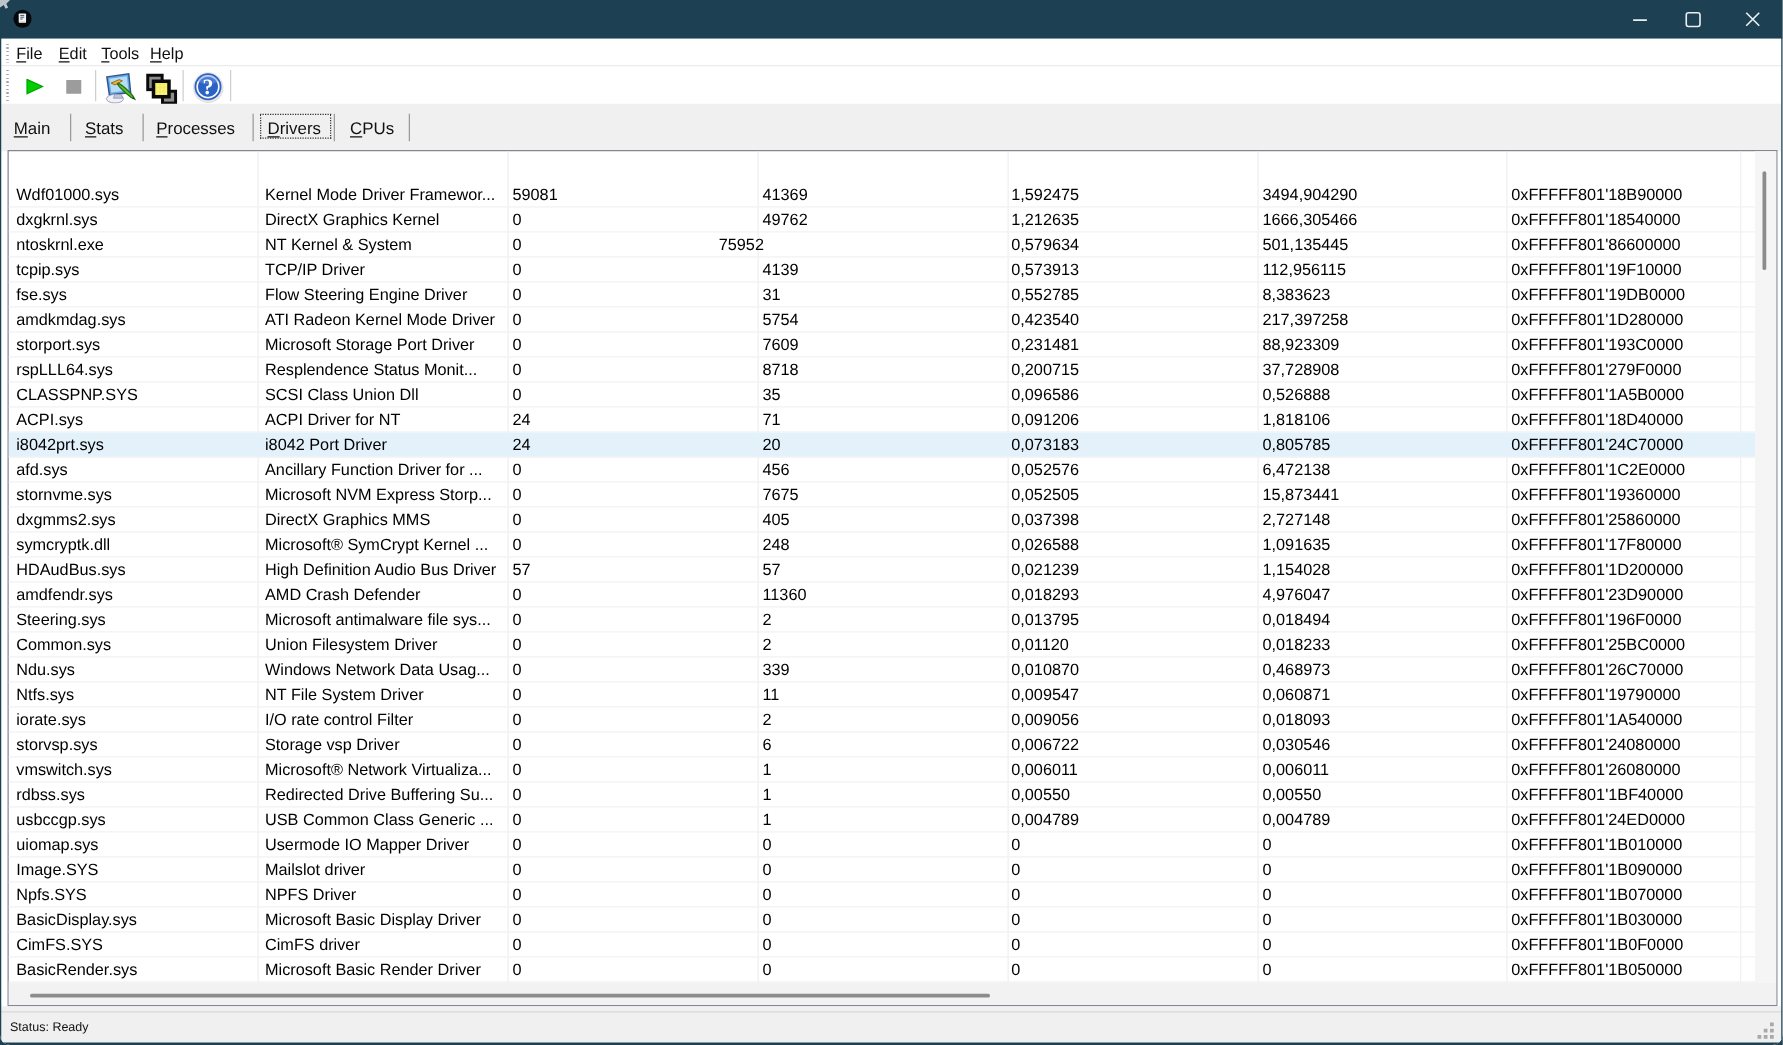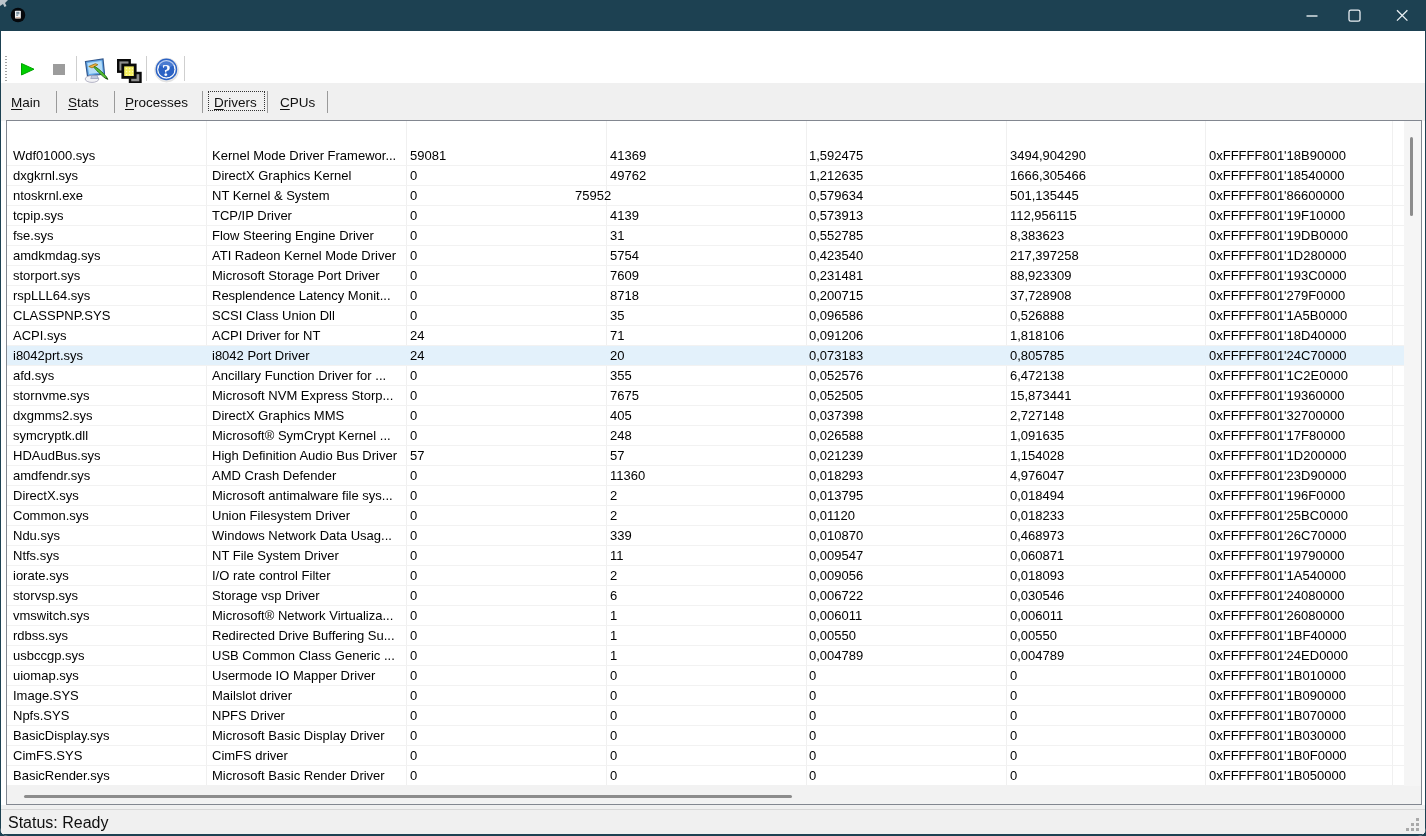--- a/index.html
+++ b/index.html
@@ -31,21 +31,21 @@
 .row span{position:absolute;top:0;height:20px;line-height:20px;white-space:pre}
 .hl{background:#e3f1fb}
 
 #vsb{position:absolute;left:1397px;top:0;width:17px;height:665px;background:#f5f5f5}
 #vthumb{position:absolute;left:6px;top:16px;width:3px;height:79px;background:#8c8c8c;border-radius:2px}
 #hsb{position:absolute;left:0;top:665px;width:1414px;height:18px;background:#f2f2f2}
 #hthumb{position:absolute;left:17px;top:9px;width:768px;height:3px;background:#8c8c8c;border-radius:2px}
 
 #below{position:absolute;left:1px;top:805px;width:1424px;height:29px;background:#f0f0f0}
 #statusbar{position:absolute;left:0px;top:4px;width:1424px;height:25px;background:#f0f0f0;border-top:1px solid #d7d7d7}
-#statustext{position:absolute;left:7px;top:0;height:25px;line-height:26px;font-size:16px;color:#101010}
+#statustext{position:absolute;left:7px;top:0;height:25px;line-height:26px;font-size:10px;color:#101010}
 
 #frameL{position:absolute;left:0;top:0;width:1px;height:836px;background:#1d4152}
 #frameR{position:absolute;right:0;top:0;width:1px;height:836px;background:#1d4152}
 #frameB{position:absolute;left:0;bottom:0;width:1426px;height:2px;background:#1d4152}
 .grip{position:absolute;width:3px;height:3px;background:#a9a9a9}
 .dotv{position:absolute;width:2px;background-image:repeating-linear-gradient(to bottom,#a3a3a3 0 1px,#ffffff 1px 3px)}
 </style>
 </head>
 <body>
 <div id="win">
@@ -60,20 +60,27 @@
       <path d="M6.5 11.6 L11.5 11.6 L12.3 12.6 L5.8 12.6 Z" fill="#c9a68f"></path>
       <path d="M7 6 h3.6 M7 7.6 h3.6 M7 9.2 h2.2" stroke="#3a5a70" stroke-width="0.9" fill="none"></path>
     </svg>
     <svg class="abs" style="left:1296px;top:0" width="130" height="31" viewBox="0 0 130 31">
       <path d="M10.5 16 h11" stroke="#e9eff3" stroke-width="1.4"></path>
       <rect x="53" y="10.2" width="11" height="11" rx="1.8" fill="none" stroke="#e9eff3" stroke-width="1.3"></rect>
       <path d="M101 10.2 l10.4 10.4 M111.4 10.2 l-10.4 10.4" stroke="#e9eff3" stroke-width="1.3"></path>
     </svg>
   </div>
 
+  <div id="menubar">
+    <div class="dotv" style="left:4px;top:4px;height:15px"></div>
+    <div class="menuitem" style="left:12px"><span class="ul">F</span>ile</div>
+    <div class="menuitem" style="left:46px"><span class="ul">E</span>dit</div>
+    <div class="menuitem" style="left:80px"><span class="ul">T</span>ools</div>
+    <div class="menuitem" style="left:119px"><span class="ul">H</span>elp</div>
+  </div>
 
   <div id="toolbar">
     <div class="dotv" style="left:4px;top:2px;height:25px"></div>
     <svg class="abs" style="left:20px;top:9px" width="15" height="13" viewBox="0 0 15 13">
       <path d="M0.5 0.5 L13 6.2 L0.5 12 Z" fill="#00ce00" stroke="#00a400" stroke-width="1"></path>
     </svg>
     <div class="abs" style="left:52px;top:10px;width:12px;height:11px;background:#9c9c9c"></div>
     <div class="tsep" style="left:75px"></div>
     <svg class="abs" style="left:83px;top:3px" width="26" height="26" viewBox="0 0 26 26">
       <path d="M1.5 4.5 L19 2 L20.5 17 L3.5 19 Z" fill="#63a8e8" stroke="#30568c" stroke-width="1.2"></path>
@@ -189,21 +196,21 @@
           <span style="left:6px">storport.sys</span>
           <span style="left:205px">Microsoft Storage Port Driver</span>
           <span style="left:403px">0</span>
           <span style="left:603px">7609</span>
           <span style="left:802px">0,231481</span>
           <span style="left:1003px">88,923309</span>
           <span style="left:1202px">0xFFFFF801'193C0000</span>
         </div>
 <div class="row" style="top:165px">
           <span style="left:6px">rspLLL64.sys</span>
-          <span style="left:205px">Resplendence Latency Monit...</span>
+          <span style="left:205px">Resplendence Status Monit...</span>
           <span style="left:403px">0</span>
           <span style="left:603px">8718</span>
           <span style="left:802px">0,200715</span>
           <span style="left:1003px">37,728908</span>
           <span style="left:1202px">0xFFFFF801'279F0000</span>
         </div>
 <div class="row" style="top:185px">
           <span style="left:6px">CLASSPNP.SYS</span>
           <span style="left:205px">SCSI Class Union Dll</span>
           <span style="left:403px">0</span>
@@ -227,42 +234,42 @@
           <span style="left:403px">24</span>
           <span style="left:603px">20</span>
           <span style="left:802px">0,073183</span>
           <span style="left:1003px">0,805785</span>
           <span style="left:1202px">0xFFFFF801'24C70000</span>
         </div>
 <div class="row" style="top:245px">
           <span style="left:6px">afd.sys</span>
           <span style="left:205px">Ancillary Function Driver for ...</span>
           <span style="left:403px">0</span>
-          <span style="left:603px">355</span>
+          <span style="left:603px">456</span>
           <span style="left:802px">0,052576</span>
           <span style="left:1003px">6,472138</span>
           <span style="left:1202px">0xFFFFF801'1C2E0000</span>
         </div>
 <div class="row" style="top:265px">
           <span style="left:6px">stornvme.sys</span>
           <span style="left:205px">Microsoft NVM Express Storp...</span>
           <span style="left:403px">0</span>
           <span style="left:603px">7675</span>
           <span style="left:802px">0,052505</span>
           <span style="left:1003px">15,873441</span>
           <span style="left:1202px">0xFFFFF801'19360000</span>
         </div>
 <div class="row" style="top:285px">
           <span style="left:6px">dxgmms2.sys</span>
           <span style="left:205px">DirectX Graphics MMS</span>
           <span style="left:403px">0</span>
           <span style="left:603px">405</span>
           <span style="left:802px">0,037398</span>
           <span style="left:1003px">2,727148</span>
-          <span style="left:1202px">0xFFFFF801'32700000</span>
+          <span style="left:1202px">0xFFFFF801'25860000</span>
         </div>
 <div class="row" style="top:305px">
           <span style="left:6px">symcryptk.dll</span>
           <span style="left:205px">Microsoft® SymCrypt Kernel ...</span>
           <span style="left:403px">0</span>
           <span style="left:603px">248</span>
           <span style="left:802px">0,026588</span>
           <span style="left:1003px">1,091635</span>
           <span style="left:1202px">0xFFFFF801'17F80000</span>
         </div>
@@ -278,21 +285,21 @@
 <div class="row" style="top:345px">
           <span style="left:6px">amdfendr.sys</span>
           <span style="left:205px">AMD Crash Defender</span>
           <span style="left:403px">0</span>
           <span style="left:603px">11360</span>
           <span style="left:802px">0,018293</span>
           <span style="left:1003px">4,976047</span>
           <span style="left:1202px">0xFFFFF801'23D90000</span>
         </div>
 <div class="row" style="top:365px">
-          <span style="left:6px">DirectX.sys</span>
+          <span style="left:6px">Steering.sys</span>
           <span style="left:205px">Microsoft antimalware file sys...</span>
           <span style="left:403px">0</span>
           <span style="left:603px">2</span>
           <span style="left:802px">0,013795</span>
           <span style="left:1003px">0,018494</span>
           <span style="left:1202px">0xFFFFF801'196F0000</span>
         </div>
 <div class="row" style="top:385px">
           <span style="left:6px">Common.sys</span>
           <span style="left:205px">Union Filesystem Driver</span>

